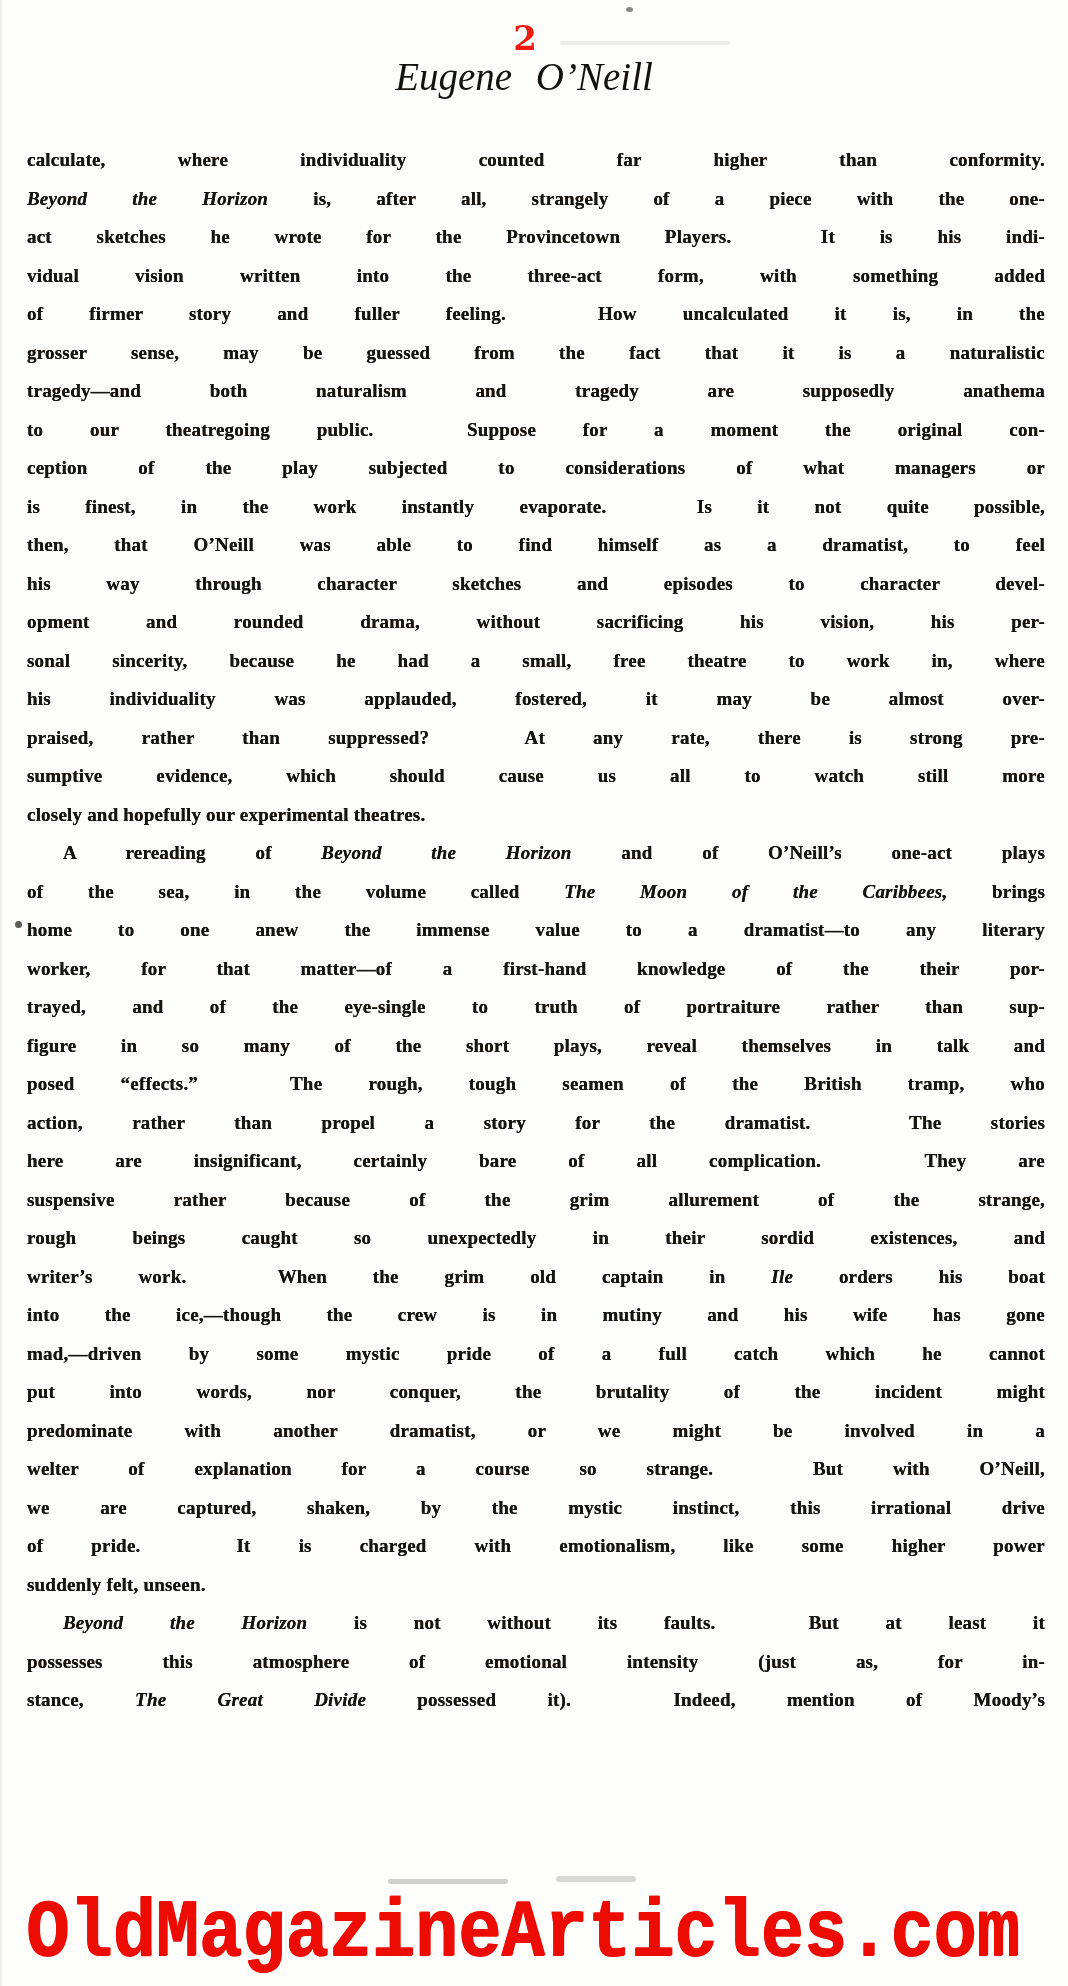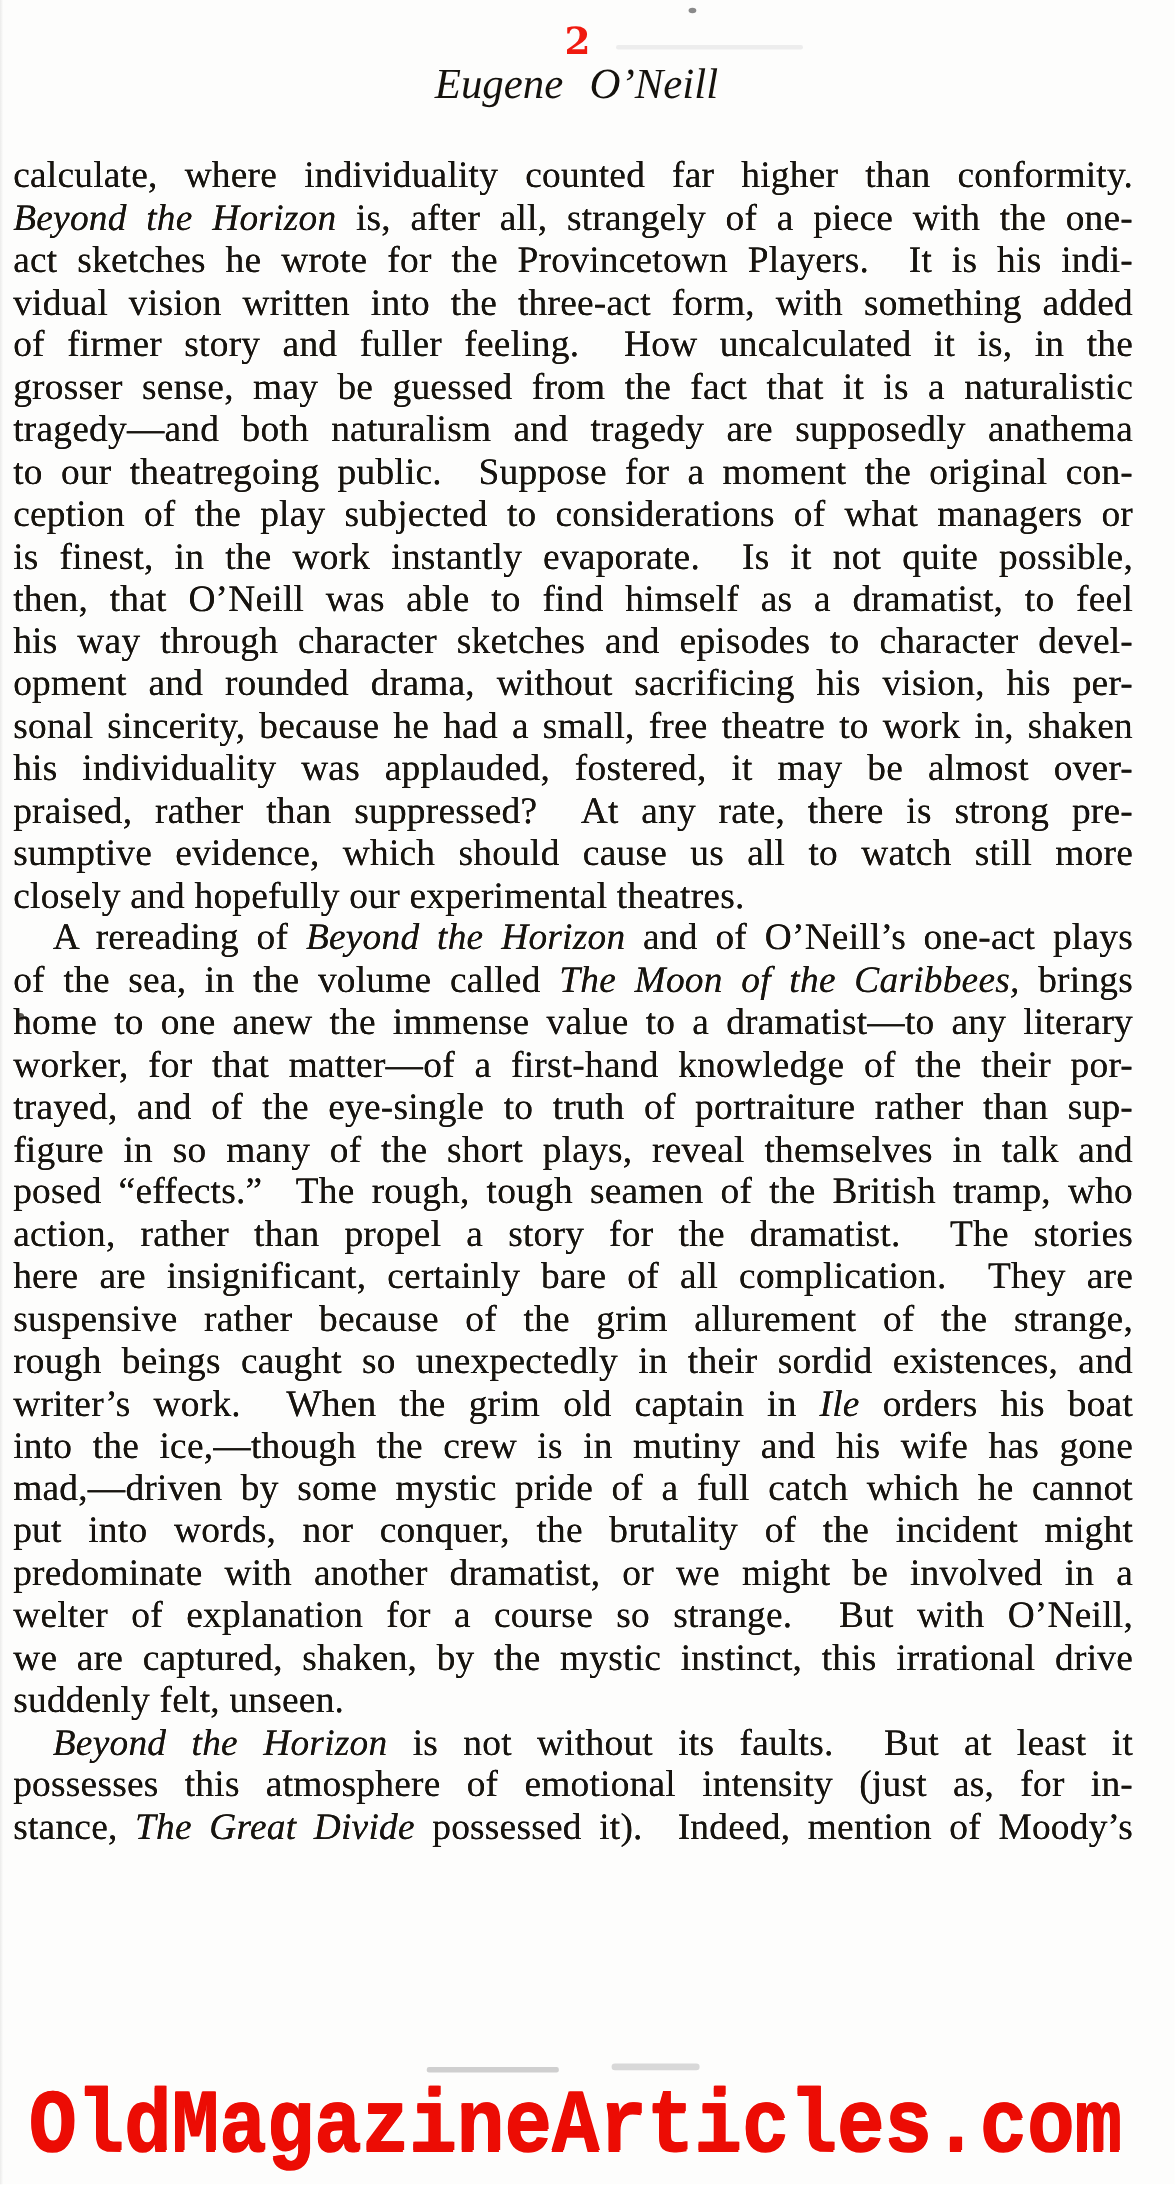--- a/index.html
+++ b/index.html
@@ -36,24 +36,25 @@
     text-align: center;
     transform: translateX(-10px);
     font-family: "Liberation Serif", serif;
     font-style: italic;
     font-weight: normal;
     font-size: 39px; line-height: 42px;
     word-spacing: 14px;
     color: #15120d;
   }
   .article {
-    position: absolute; top: 141px; left: 12px; width: 1018px;
-    font-size: 34px;
+    position: absolute; top: 141px; left: 27px; width: 1018px;
+    font-size: 19px;
     letter-spacing: 0.2px;
     text-shadow: 0 0 0.5px currentColor; 
+    font-weight: bold;
   }
   .line {
     line-height: 38.5px;
     text-align: justify;
     text-align-last: justify;
     white-space: normal;
   }
   .line.indent { padding-left: 36px; }
   .line.last { text-align-last: left; }
   .line i { font-style: italic; }
@@ -98,21 +99,21 @@
       <div class="line">vidual vision written into the three-act form, with something added</div>
       <div class="line">of firmer story and fuller feeling.&nbsp; How uncalculated it is, in the</div>
       <div class="line">grosser sense, may be guessed from the fact that it is a naturalistic</div>
       <div class="line">tragedy—and both naturalism and tragedy are supposedly anathema</div>
       <div class="line">to our theatregoing public.&nbsp; Suppose for a moment the original con-</div>
       <div class="line">ception of the play subjected to considerations of what managers or</div>
       <div class="line">is finest, in the work instantly evaporate.&nbsp; Is it not quite possible,</div>
       <div class="line">then, that O’Neill was able to find himself as a dramatist, to feel</div>
       <div class="line">his way through character sketches and episodes to character devel-</div>
       <div class="line">opment and rounded drama, without sacrificing his vision, his per-</div>
-      <div class="line">sonal sincerity, because he had a small, free theatre to work in, shaken</div>
+      <div class="line">sonal sincerity, because he had a small, free theatre to work in, where</div>
       <div class="line">his individuality was applauded, fostered, it may be almost over-</div>
       <div class="line">praised, rather than suppressed?&nbsp; At any rate, there is strong pre-</div>
       <div class="line">sumptive evidence, which should cause us all to watch still more</div>
       <div class="line last">closely and hopefully our experimental theatres.</div>
       <div class="line indent">A rereading of <i>Beyond the Horizon</i> and of O’Neill’s one-act plays</div>
       <div class="line">of the sea, in the volume called <i>The Moon of the Caribbees,</i> brings</div>
       <div class="line">home to one anew the immense value to a dramatist—to any literary</div>
       <div class="line">worker, for that matter—of a first-hand knowledge of the their por-</div>
       <div class="line">trayed, and of the eye-single to truth of portraiture rather than sup-</div>
       <div class="line">figure in so many of the short plays, reveal themselves in talk and</div>
@@ -121,20 +122,21 @@
       <div class="line">here are insignificant, certainly bare of all complication.&nbsp; They are</div>
       <div class="line">suspensive rather because of the grim allurement of the strange,</div>
       <div class="line">rough beings caught so unexpectedly in their sordid existences, and</div>
       <div class="line">writer’s work.&nbsp; When the grim old captain in <i>Ile</i> orders his boat</div>
       <div class="line">into the ice,—though the crew is in mutiny and his wife has gone</div>
       <div class="line">mad,—driven by some mystic pride of a full catch which he cannot</div>
       <div class="line">put into words, nor conquer, the brutality of the incident might</div>
       <div class="line">predominate with another dramatist, or we might be involved in a</div>
       <div class="line">welter of explanation for a course so strange.&nbsp; But with O’Neill,</div>
       <div class="line">we are captured, shaken, by the mystic instinct, this irrational drive</div>
+      <div class="line">of pride.&nbsp; It is charged with emotionalism, like some higher power</div>
       <div class="line last">suddenly felt, unseen.</div>
       <div class="line indent"><i>Beyond the Horizon</i> is not without its faults.&nbsp; But at least it</div>
       <div class="line">possesses this atmosphere of emotional intensity (just as, for in-</div>
       <div class="line">stance, <i>The Great Divide</i> possessed it).&nbsp; Indeed, mention of Moody’s</div>
     </main>
 
   <div class="watermark" style="color: rgb(236, 12, 4);">OldMagazineArticles.com</div>
 
 </div>
 

